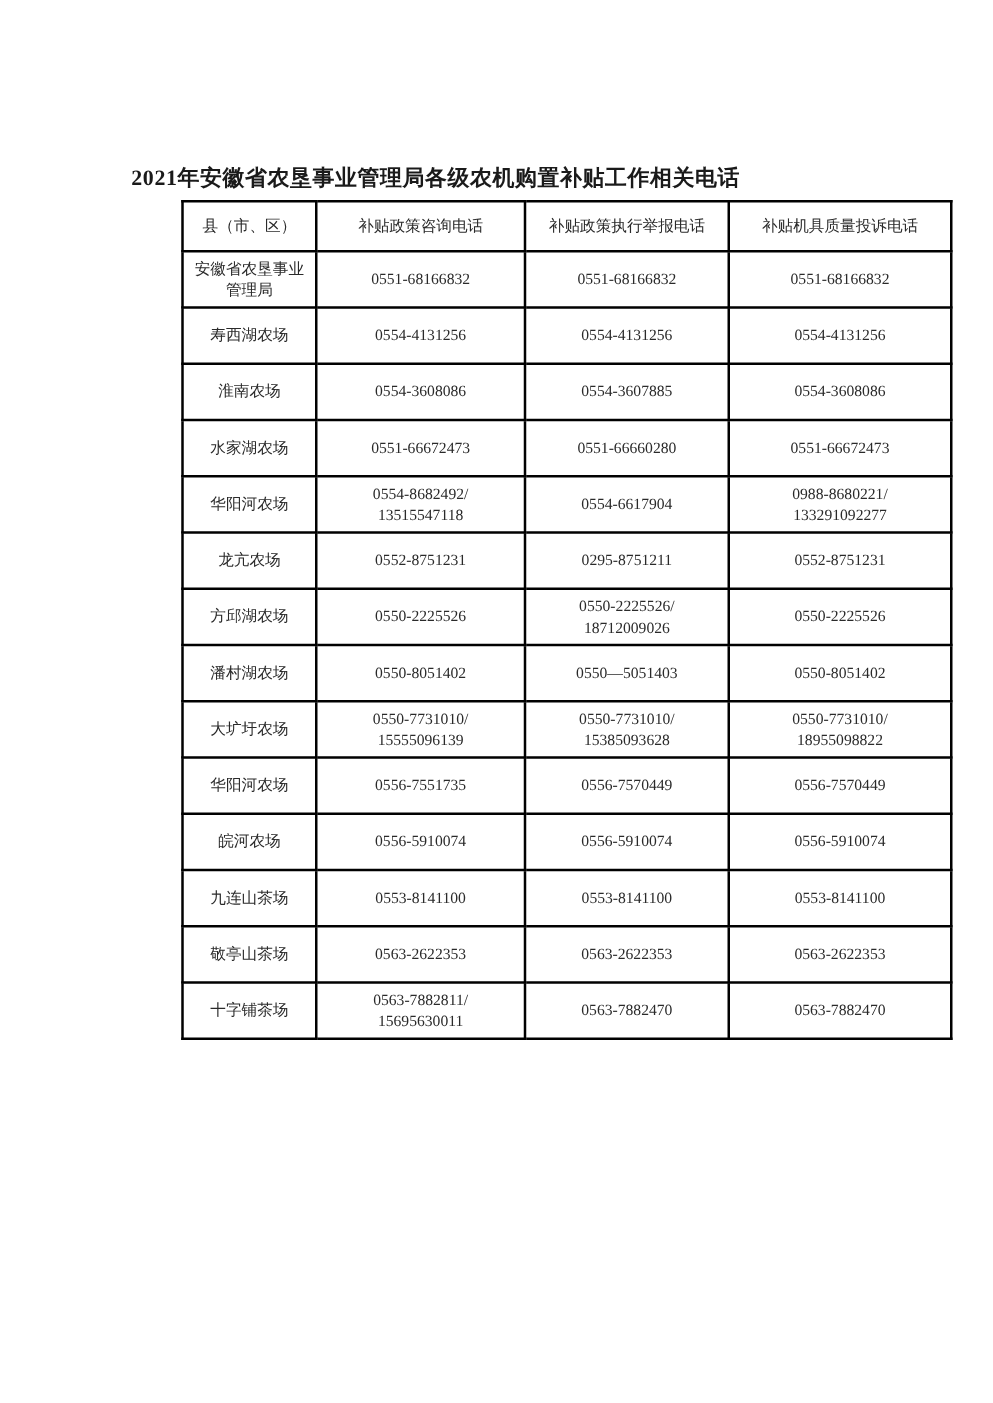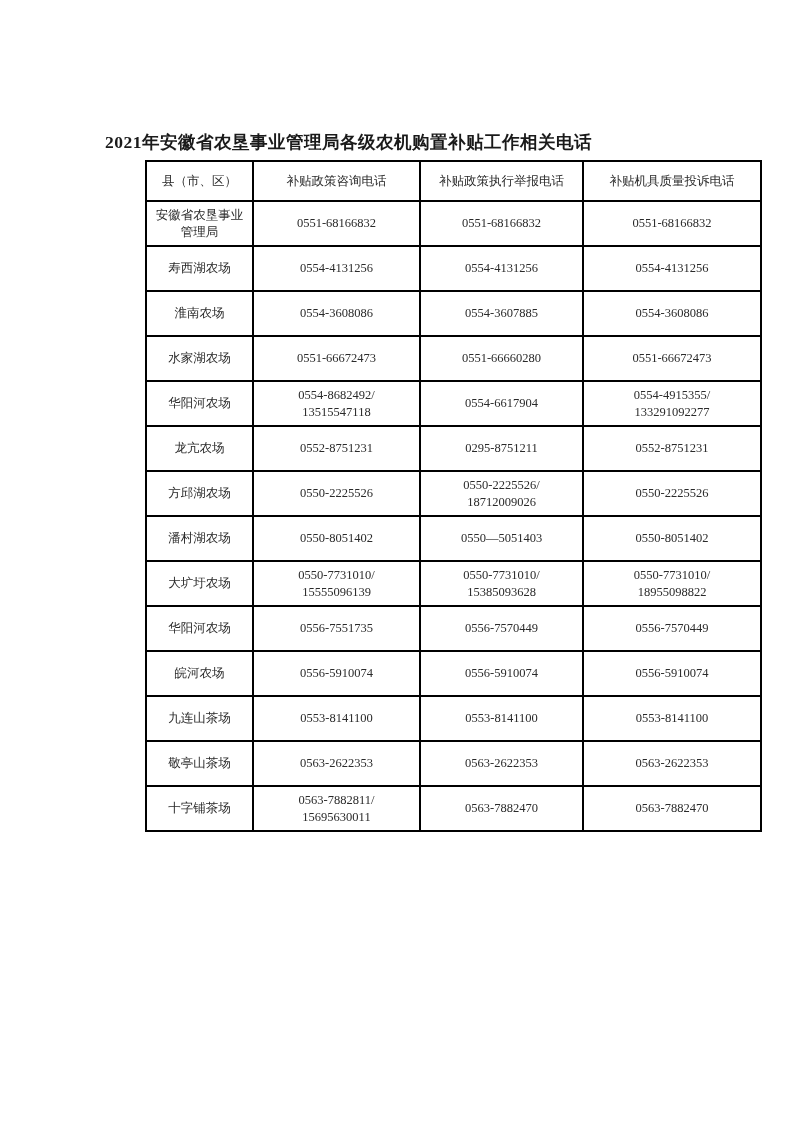--- a/index.html
+++ b/index.html
@@ -106,21 +106,21 @@
         <td>水家湖农场</td>
         <td>0551-66672473</td>
         <td>0551-66660280</td>
         <td>0551-66672473</td>
       </tr>
       <tr>
         <td>华阳河农场</td>
         <td>0554-8682492/
 13515547118</td>
         <td>0554-6617904</td>
-        <td>0554-4915355/
+        <td>0988-8680221/
 133291092277</td>
       </tr>
       <tr>
         <td>龙亢农场</td>
         <td>0552-8751231</td>
         <td>0295-8751211</td>
         <td>0552-8751231</td>
       </tr>
       <tr>
         <td>方邱湖农场</td>

